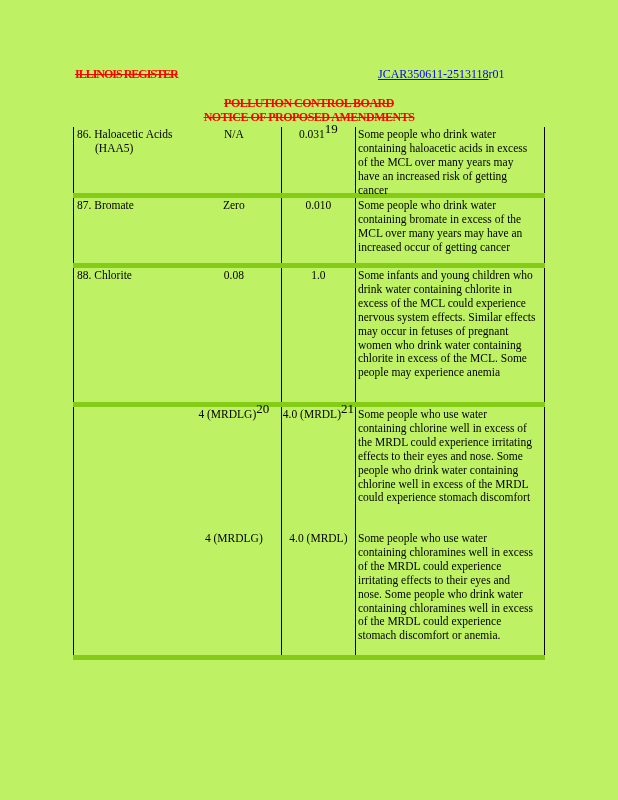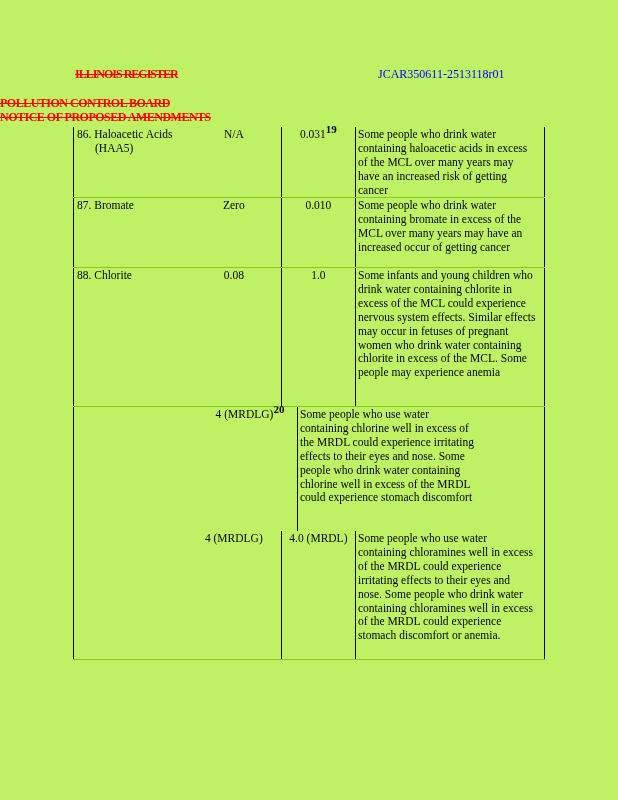--- a/index.html
+++ b/index.html
@@ -12,56 +12,56 @@
   .reg-title{
     position:absolute; left:75px; top:67px;
     color:#ff0000; font-weight:bold; font-size:12px;
     letter-spacing:-1px; text-decoration:line-through;
     white-space:nowrap;
   }
   .jcar{
     position:absolute; left:378px; top:67px;
     color:#0000ff; font-size:12px; white-space:nowrap;
   }
-  .jcar .lnk{ cursor:pointer; }
+  .jcar .lnk{ text-decoration:underline; cursor:pointer; }
   .center-line{
-    position:absolute; left:0; width:618px; 
+    position:absolute; left:0; width:618px; text-align:center;
     color:#ff0000; font-weight:bold; font-size:12px;
     letter-spacing:-0.5px; text-decoration:line-through;
     white-space:nowrap;
   }
   .board-line{ top:96px; }
   .notice-line{ top:110px; }
   
   .tbl{
     position:absolute; left:73px; top:127px; width:472px;
     font-size:11.5px; line-height:13.9px;
   }
-  .row{ display:flex; box-sizing:border-box; border-bottom:1px solid #84cc16; }
+  .row{ display:flex; box-sizing:border-box; border-bottom:5px solid #84cc16; }
   .row.no-rule{ border-bottom:none; }
   .c1{
     position:relative; box-sizing:border-box; width:225px;
     border-left:1px solid #000; border-right:1px solid #000;
     padding:1px 0 0 3px;
   }
   .c1 .name2{ padding-left:18px; }
   .c1 .mclg{
     position:absolute; top:1px; right:1px; width:92px; text-align:center;
     white-space:nowrap;
   }
   .c2{
     box-sizing:border-box; width:80px; border-right:1px solid #000;
     text-align:center; padding-top:1px; white-space:nowrap;
   }
   .c3{
     box-sizing:border-box; flex:1; border-right:1px solid #000;
     padding:1px 8px 0 2px;
   }
   .c3 .fx{ width:178px; overflow:visible; }
-  sup{ font-size:11px; line-height:0; vertical-align:super;font-weight:bold; }
+  sup{ font-size:13px; line-height:0; vertical-align:super; }
   .h70{height:71px}.h69{height:70px}.h139{height:139px}.h124{height:124px}.h129{height:129px}
 </style>
 </head>
 <body>
 
 <div class="page">
 
   <div class="reg-title">ILLINOIS REGISTER</div>
 
   <div class="jcar"><span class="lnk">JCAR350611-2513118</span><span>r01</span></div>
@@ -102,20 +102,21 @@
       <div class="c2"><span>1.0</span><sup></sup></div>
       <div class="c3">
         <div class="fx">Some infants and young children who drink water containing chlorite in excess of the MCL could experience nervous system effects. Similar effects may occur in fetuses of pregnant women who drink water containing chlorite in excess of the MCL. Some people may experience anemia</div>
       </div>
     </div>
 
     <div class="row no-rule h124">
       <div class="c1">
         <div class="mclg"><span>4 (MRDLG)</span><sup>20</sup></div>
       </div>
+      <div class="c2"><span>4.0 (MRDL)</span><sup>21</sup></div>
       <div class="c3">
         <div class="fx">Some people who use water containing chlorine well in excess of the MRDL could experience irritating effects to their eyes and nose. Some people who drink water containing chlorine well in excess of the MRDL could experience stomach discomfort</div>
       </div>
     </div>
 
     <div class="row h129">
       <div class="c1">
         <div class="mclg"><span>4 (MRDLG)</span><sup></sup></div>
       </div>
       <div class="c2"><span>4.0 (MRDL)</span><sup></sup></div>

